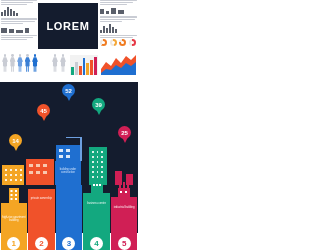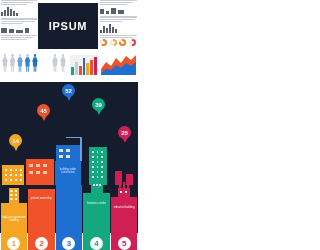--- a/index.html
+++ b/index.html
@@ -111,21 +111,21 @@
           <i style="width:4px;height:5px"></i>
       </div>
       <div class="miniblock">
         <div class="txtline s1"></div>
           <div class="txtline s2"></div>
           <div class="txtline s3"></div>
       </div>
     </div>
 
     <div class="logo">
-      <div class="lt">IPSUM</div>
+      <div class="lt">LOREM</div>
     </div>
 
     <div class="col colR">
       <div class="miniblock">
         <div class="txtline s1"></div>
           <div class="txtline s2"></div>
           <div class="txtline s3"></div>
       </div>
       <div class="miniicons">
         <i style="width:4px;height:5px"></i>

